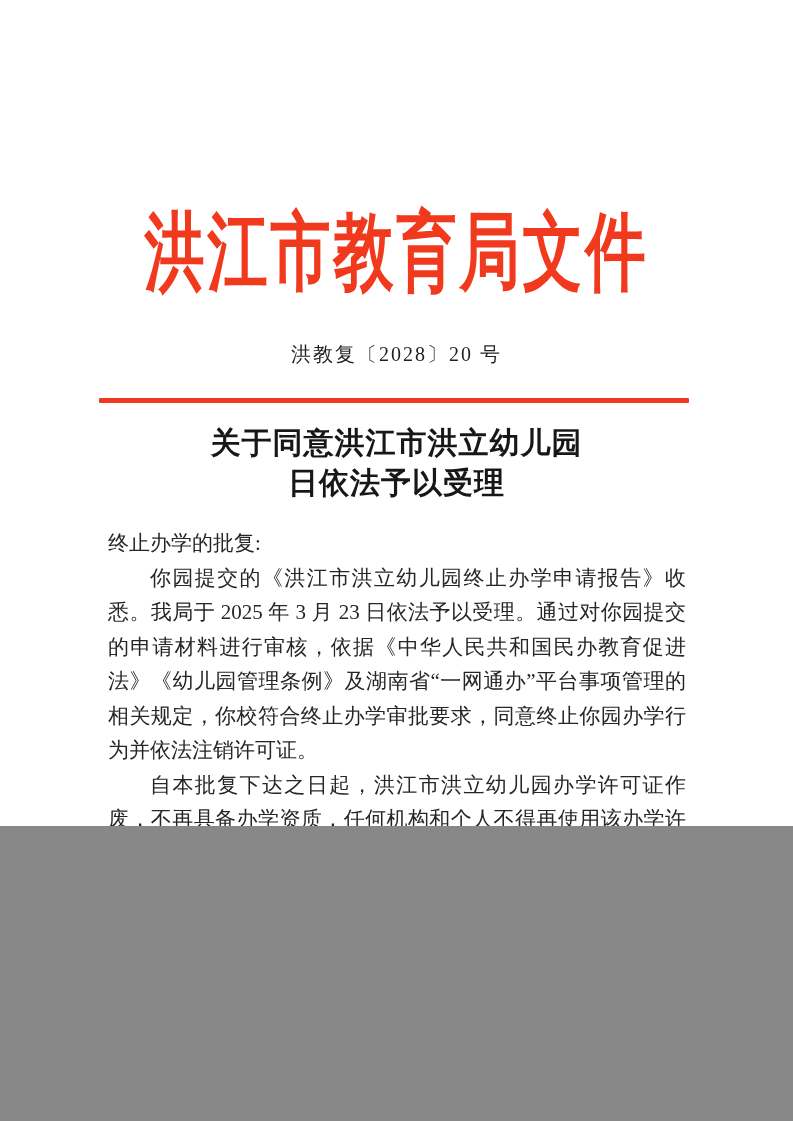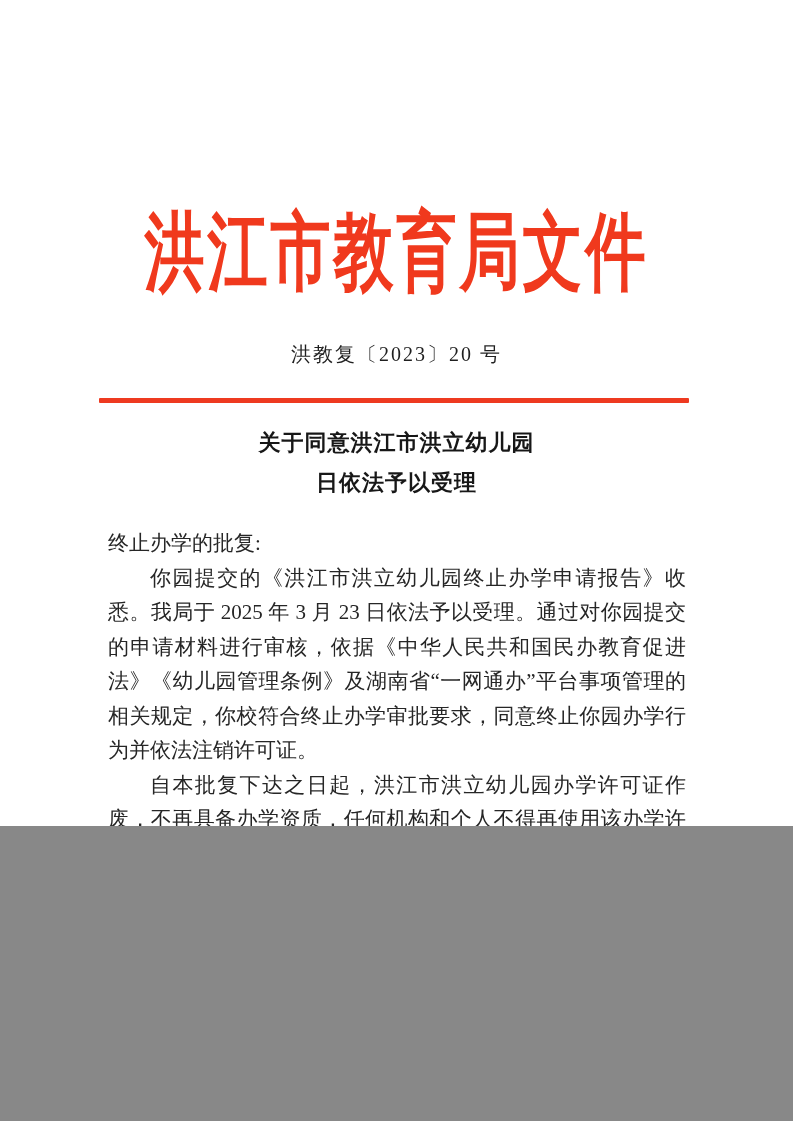--- a/index.html
+++ b/index.html
@@ -57,21 +57,21 @@
     background: #ee3a20;
     border-radius: 1px;
   }
   
   .doc-title {
     position: absolute;
     top: 423px;
     left: 0;
     width: 100%;
     text-align: center;
-    font-size: 22px;
+    font-size: 30px;
     font-weight: bold;
     line-height: 40px;
     letter-spacing: 1px;
     color: #171717;
   }
   
   .body-text {
     position: absolute;
     top: 526px;
     left: 108px;
@@ -132,21 +132,21 @@
 </style>
 </head>
 <body>
 
 <div class="page">
 
   <div class="header-title">
     <span class="stretch">洪江市教育局文件</span>
   </div>
 
-  <div class="doc-number">洪教复〔2023〕20 号</div>
+  <div class="doc-number">洪教复〔2028〕20 号</div>
 
   <div class="red-line"></div>
 
   <div class="doc-title">
     <div>关于同意洪江市洪立幼儿园</div>
     <div>日依法予以受理</div>
   </div>
 
   <div class="body-text">
     <p class="salutation">终止办学的批复:</p>

